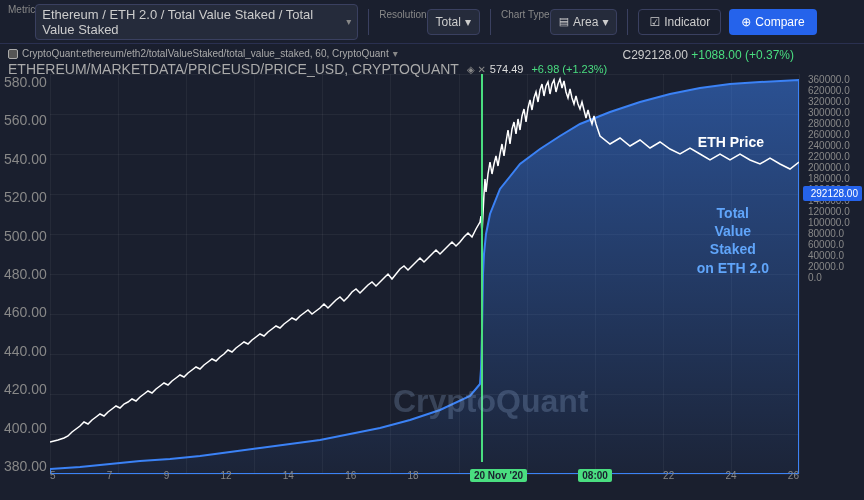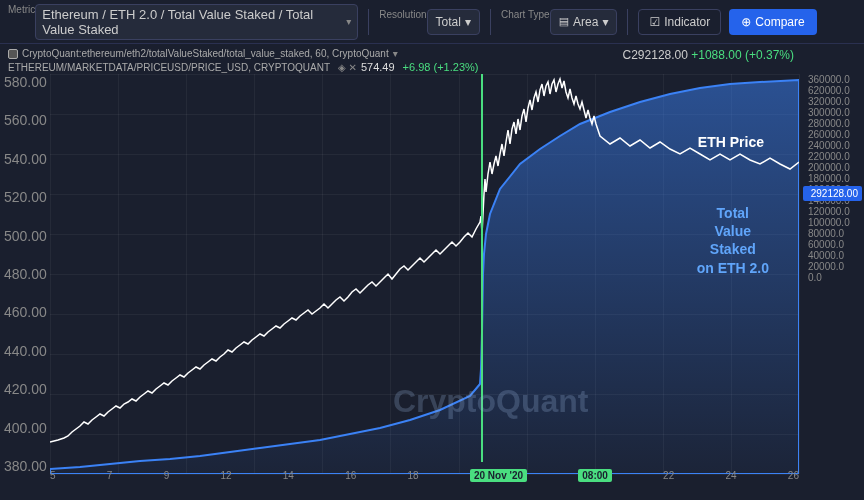--- a/index.html
+++ b/index.html
@@ -355,21 +355,21 @@
 
 <div class="chart-area">
 
   <div class="chart-info-bar">
     <div class="series-1-info">
       <div class="series-1-dot"></div>
       <span style="font-size:10px; color:#aaa;text-align:center;">CryptoQuant:ethereum/eth2/totalValueStaked/total_value_staked, 60, CryptoQuant</span>
       <span style="color:#888; font-size:10px;">▾</span>
     </div>
     <div class="series-2-info">
-      <span style="font-size:10px;">ETHEREUM/MARKETDATA/PRICEUSD/PRICE_USD, CRYPTOQUANT</span>
+      <span style="font-size:14px;">ETHEREUM/MARKETDATA/PRICEUSD/PRICE_USD, CRYPTOQUANT</span>
       <span style="color:#888; font-size:10px; margin-left:4px;">◈ ✕</span>
       <span style="color:#ddd; ">574.49</span>
       <span class="price-change-positive" style="margin-left:4px;">+6.98 (+1.23%)</span>
     </div>
   </div>
 
   <div class="top-price-info">
     <span>C292128.00</span>
     <span class="change-positive">+1088.00 (+0.37%)</span>
   </div>

